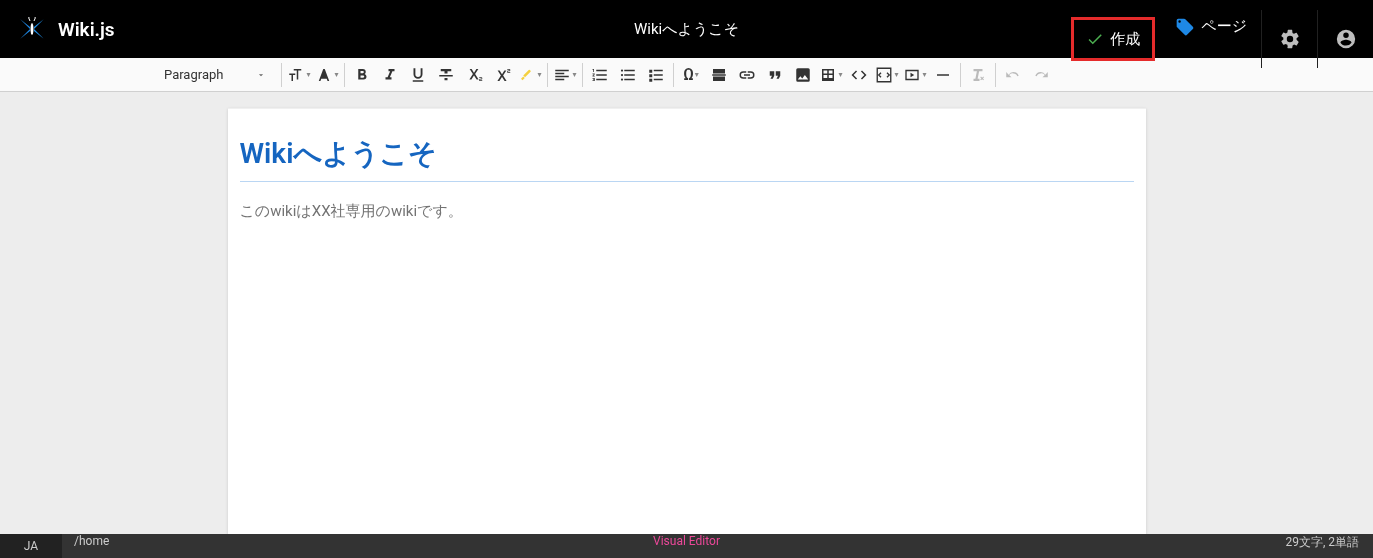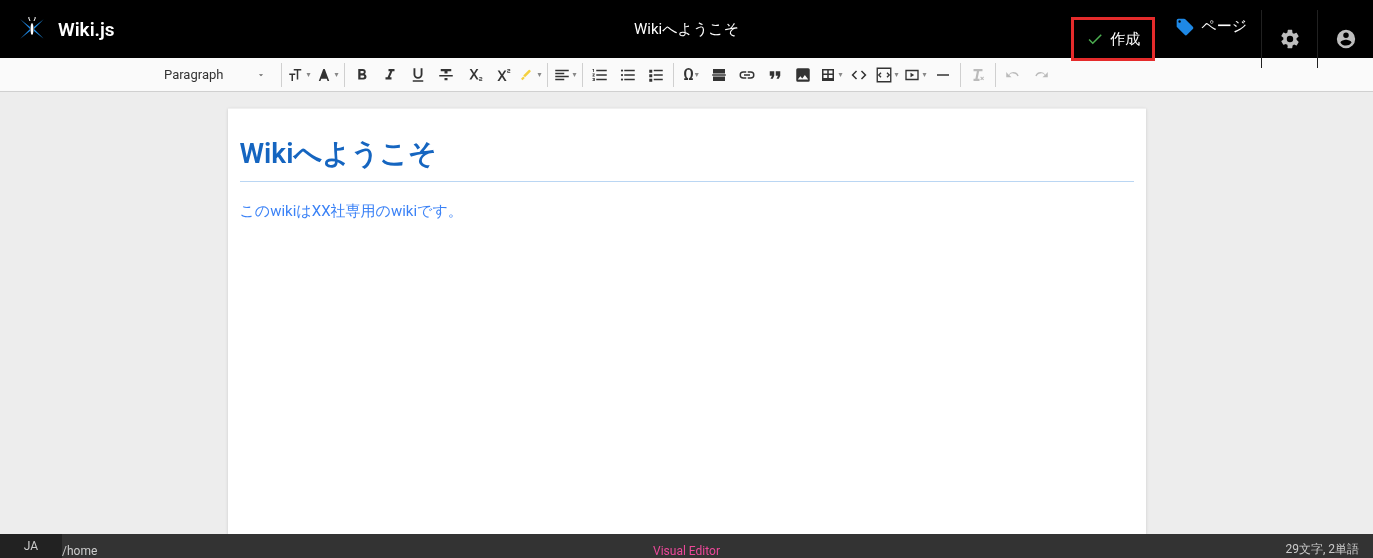--- a/index.html
+++ b/index.html
@@ -23,25 +23,25 @@
     .tb-btn { width: 28px; height: 28px; display: flex; align-items: center; justify-content: center; cursor: pointer; color: #333; border-radius: 2px; }
     .tb-btn svg { width: 18px; height: 18px; fill: #333; }
     .tb-svg { width: 18px; height: 18px; fill: #333; }
     .drop-caret { font-size: 8px; color: #888; margin-left:1px; }
     .disabled svg { fill: #bbb; }
     .disabled { color: #bbb; }
 
     .editor-area { position: absolute; top: 92px; bottom: 24px; left: 0; right: 0; display: flex; justify-content: center; background: #ededed; }
     .paper { background: #fff; width: 918px; margin-top: 16px; padding: 26px 12px 20px 12px; box-shadow: 0 1px 3px rgba(0,0,0,0.15); border-top: 1px solid rgba(0,0,0,0.06); }
     .paper h1 { color: #1565c0; font-size: 28px; font-weight: 600; border-bottom: 1px solid #bad6f3; padding-bottom: 8px; margin-bottom: 20px; }
-    .paper p { font-size: 15px; color: #3b82f6; }
-
-    .statusbar { position: absolute; left: 0; right: 0; bottom: 0; height: 24px; background: #333; color: #ccc; display: flex; align-items: flex-end; font-size: 12px; }
+    .paper p { font-size: 15px; color: #737373; }
+
+    .statusbar { position: absolute; left: 0; right: 0; bottom: 0; height: 24px; background: #333; color: #ccc; display: flex; align-items: flex-start; font-size: 12px; }
     .status-lang { background: #222; width: 62px; text-align: center; height: 100%; display: flex; align-items: center; justify-content: center; }
-    .status-path { }
+    .status-path { padding-left: 12px; }
     .status-center { position: absolute; left: 50%; transform: translateX(-50%); color: #ec4899; }
     .status-right { margin-left: auto; padding-right: 14px; }
     
     .highlight-pen { fill: #f4d03f !important; }
   </style>
 </head>
 <body>
 
 <div class="header">
   <div class="logo-area">

